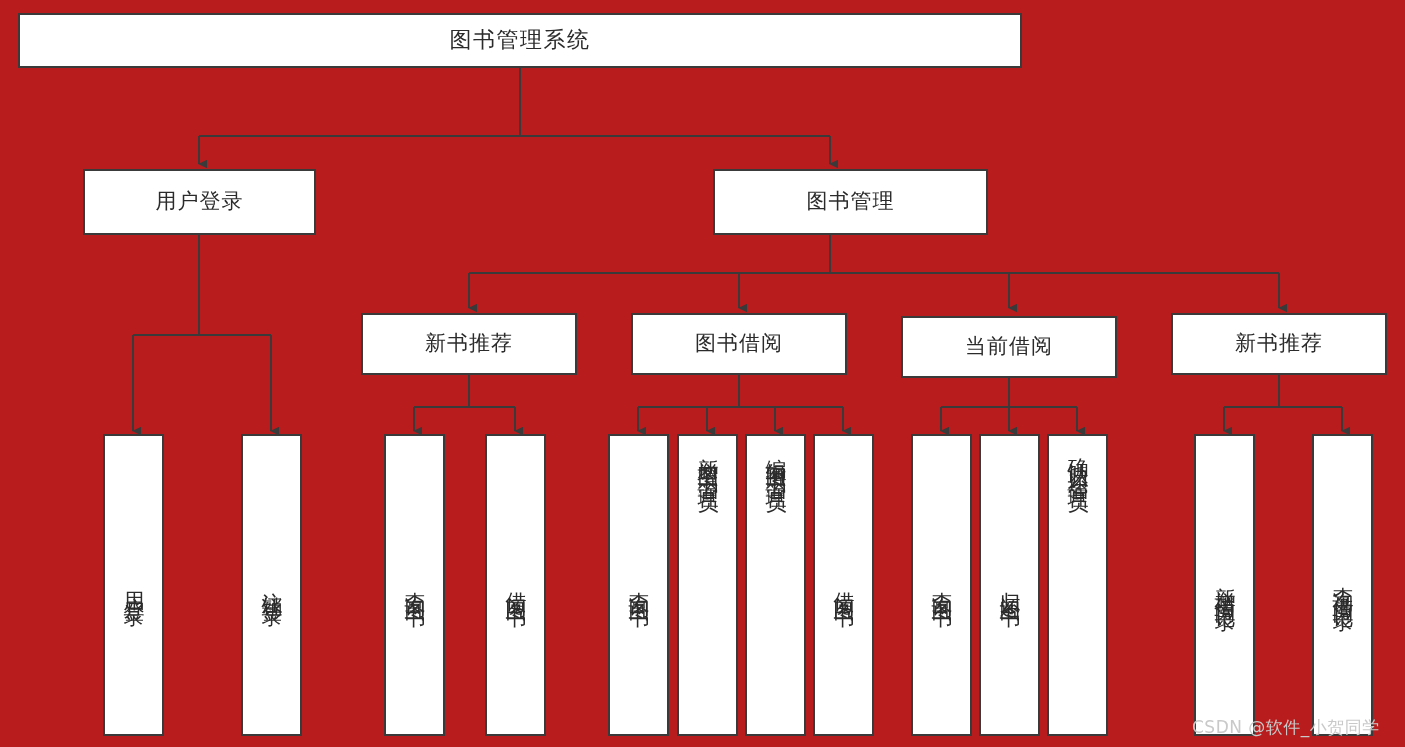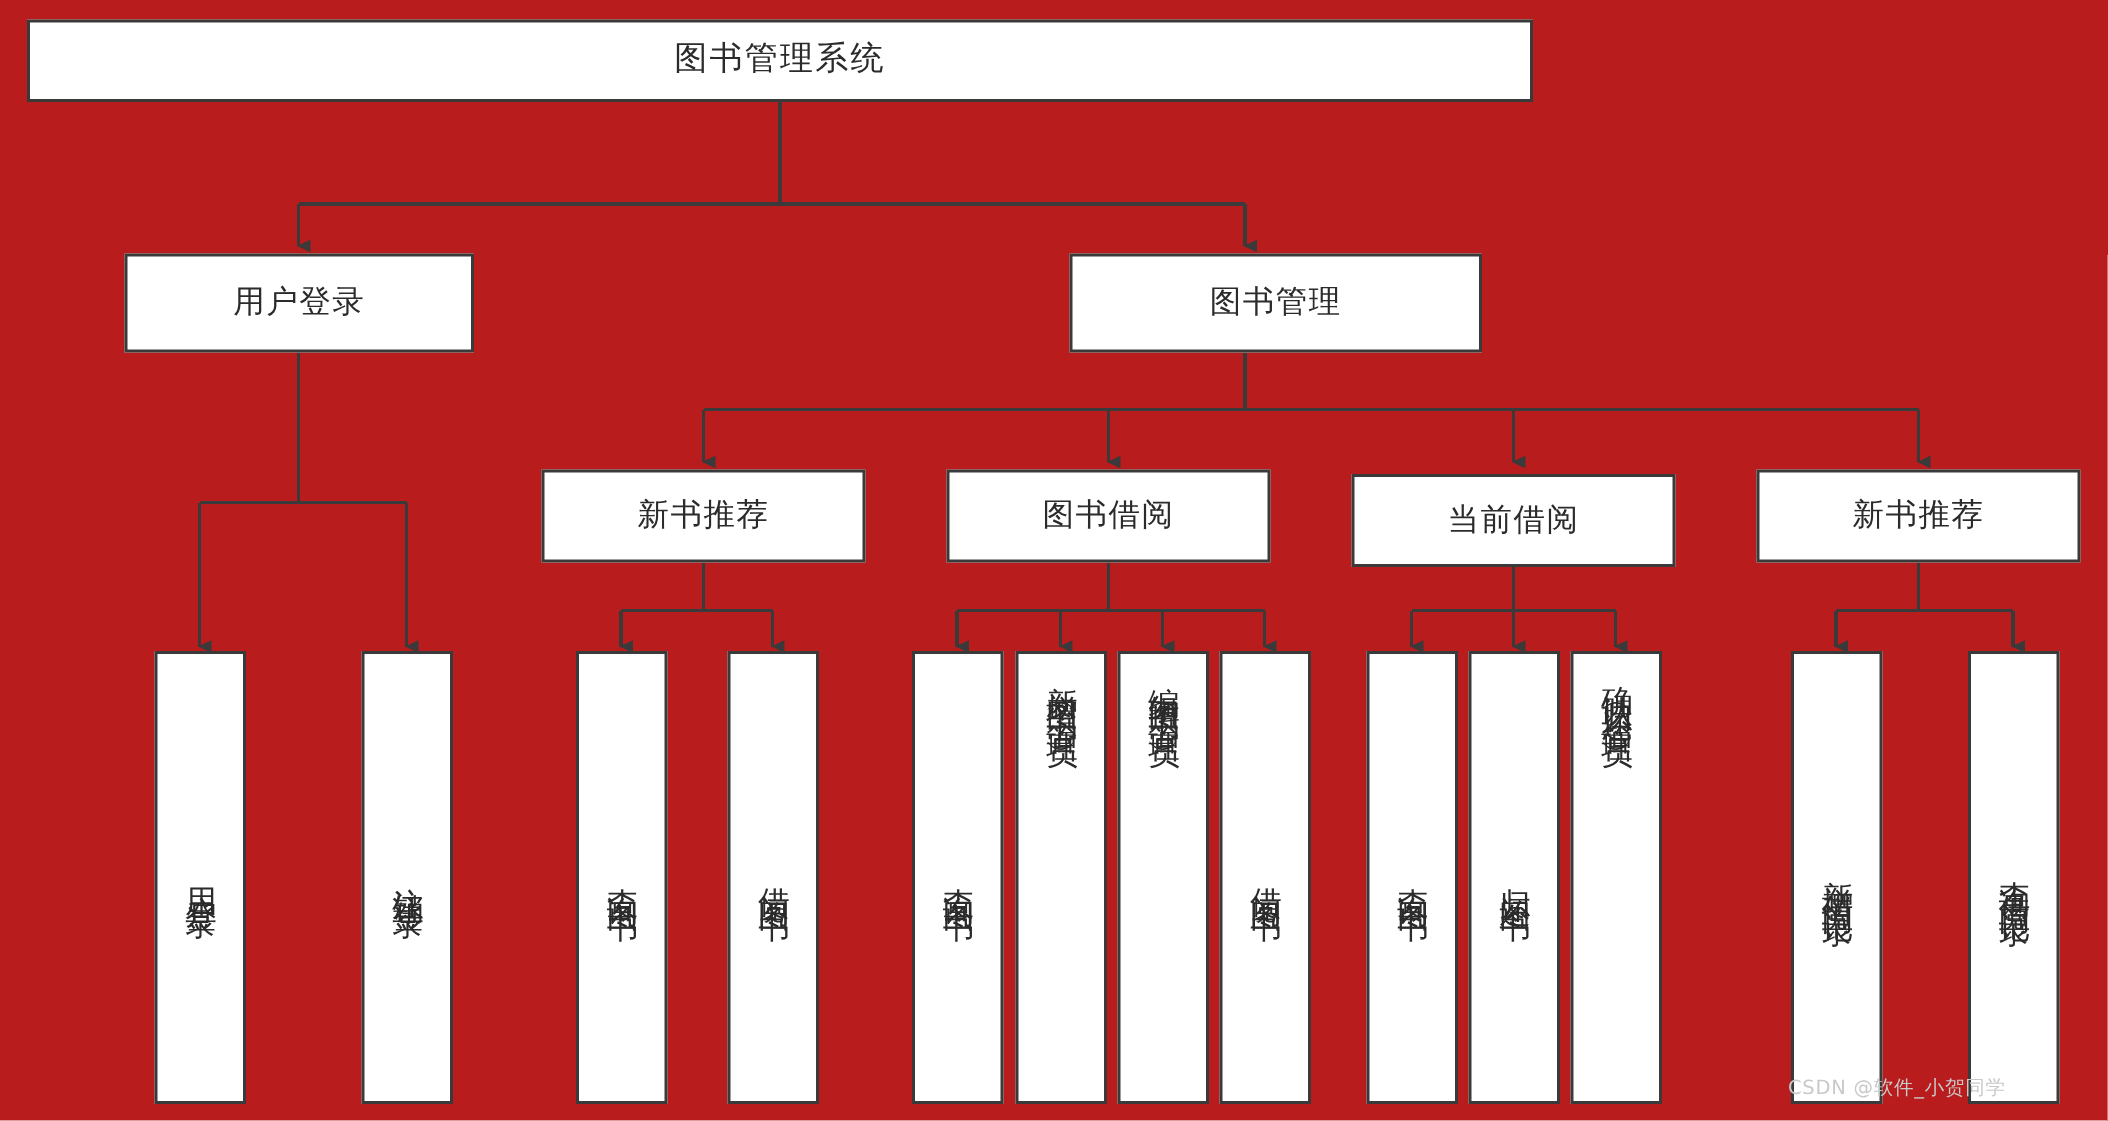--- a/index.html
+++ b/index.html
@@ -64,21 +64,21 @@
   .leaf.tall-text {
     align-items: flex-start;
     padding-top: 5px;
   }
   .leaf.mid-text {
     align-items: center;
     padding-top: 0;
   }
   .watermark {
     position: absolute;
-    font-size: 13px;
+    font-size: 17px;
     color: #c9c9c9;
     letter-spacing: 0.5px;
     white-space: nowrap;
     user-select: none;
   }
 </style>
 </head>
 <body>
 
 <div id="canvas">

